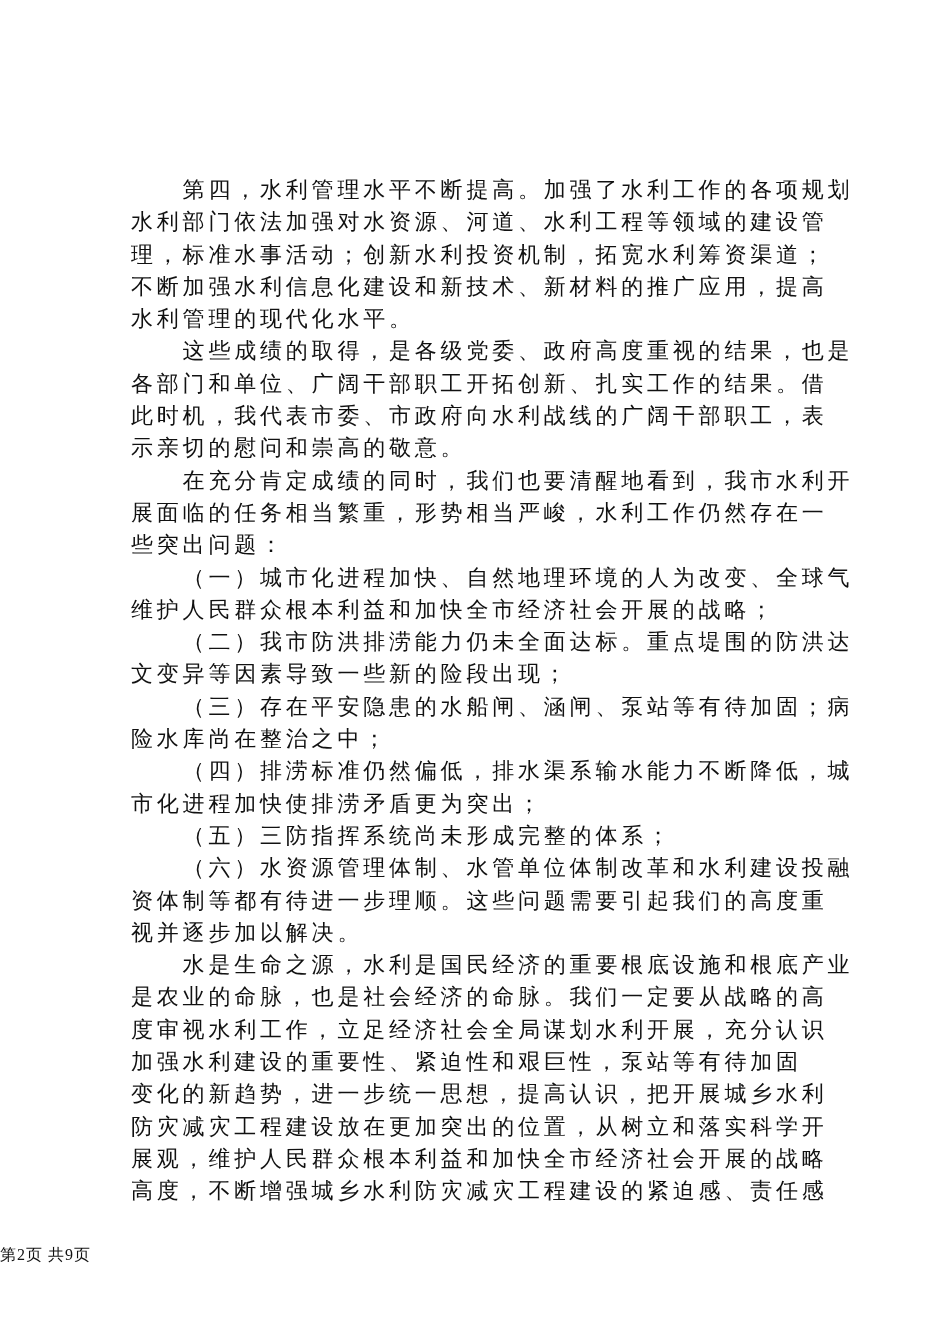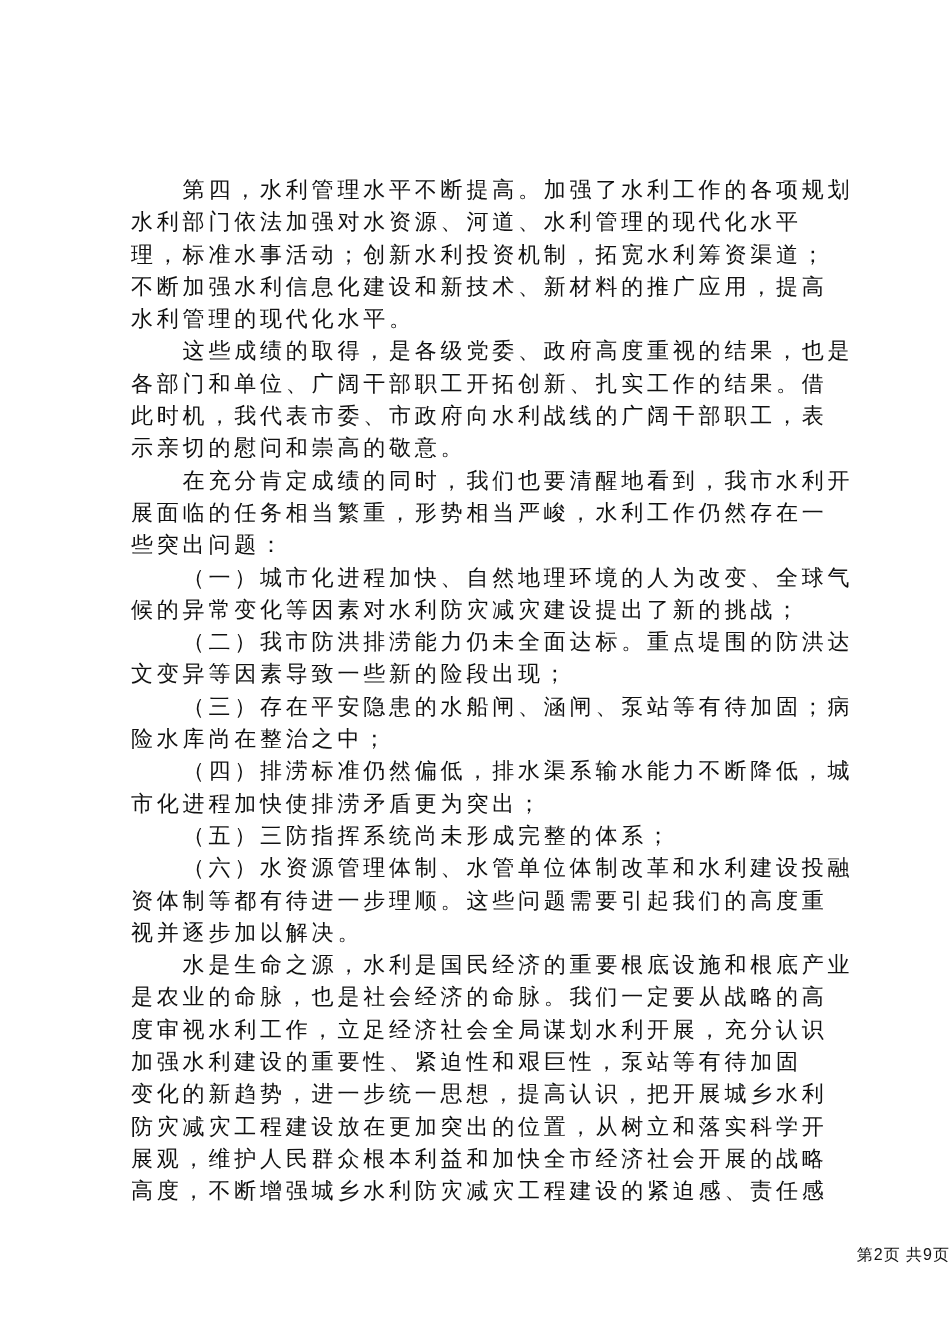--- a/index.html
+++ b/index.html
@@ -37,58 +37,58 @@
       white-space: nowrap;
     }
     .line.indent {
       padding-left: 51.6px;
     }
     .footer {
       position: absolute;
       left: 0;
       width: 950px;
       top: 1245px;
-      text-align: right;
-      font-family: Liberation Sans, sans-serif;
+      text-align: left;
+      font-family: Liberation Serif, serif;
       font-size: 16px;
       line-height: 20px;
       color: #111111;
       letter-spacing: 1px;
     }
   </style>
 </head>
 <body>
 
 <div class="page">
   <div class="body-text">
 
     <div>
       <div class="line indent">第四，水利管理水平不断提高。加强了水利工作的各项规划</div>
-      <div class="line">水利部门依法加强对水资源、河道、水利管理的现代化水平</div>
+      <div class="line">水利部门依法加强对水资源、河道、水利工程等领域的建设管</div>
       <div class="line">理，标准水事活动；创新水利投资机制，拓宽水利筹资渠道；</div>
       <div class="line">不断加强水利信息化建设和新技术、新材料的推广应用，提高</div>
       <div class="line">水利管理的现代化水平。</div>
     </div>
 
     <div>
       <div class="line indent">这些成绩的取得，是各级党委、政府高度重视的结果，也是</div>
       <div class="line">各部门和单位、广阔干部职工开拓创新、扎实工作的结果。借</div>
       <div class="line">此时机，我代表市委、市政府向水利战线的广阔干部职工，表</div>
       <div class="line">示亲切的慰问和崇高的敬意。</div>
     </div>
 
     <div>
       <div class="line indent">在充分肯定成绩的同时，我们也要清醒地看到，我市水利开</div>
       <div class="line">展面临的任务相当繁重，形势相当严峻，水利工作仍然存在一</div>
       <div class="line">些突出问题：</div>
     </div>
 
     <div>
       <div class="line indent">（一）城市化进程加快、自然地理环境的人为改变、全球气</div>
-      <div class="line">候的异常变化等因素对水利防灾减灾建设提出了新的挑战；</div>
+      <div class="line">维护人民群众根本利益和加快全市经济社会开展的战略；</div>
     </div>
 
     <div>
       <div class="line indent">（二）我市防洪排涝能力仍未全面达标。重点堤围的防洪达</div>
       <div class="line">文变异等因素导致一些新的险段出现；</div>
     </div>
 
     <div>
       <div class="line indent">（三）存在平安隐患的水船闸、涵闸、泵站等有待加固；病</div>
       <div class="line">险水库尚在整治之中；</div>

